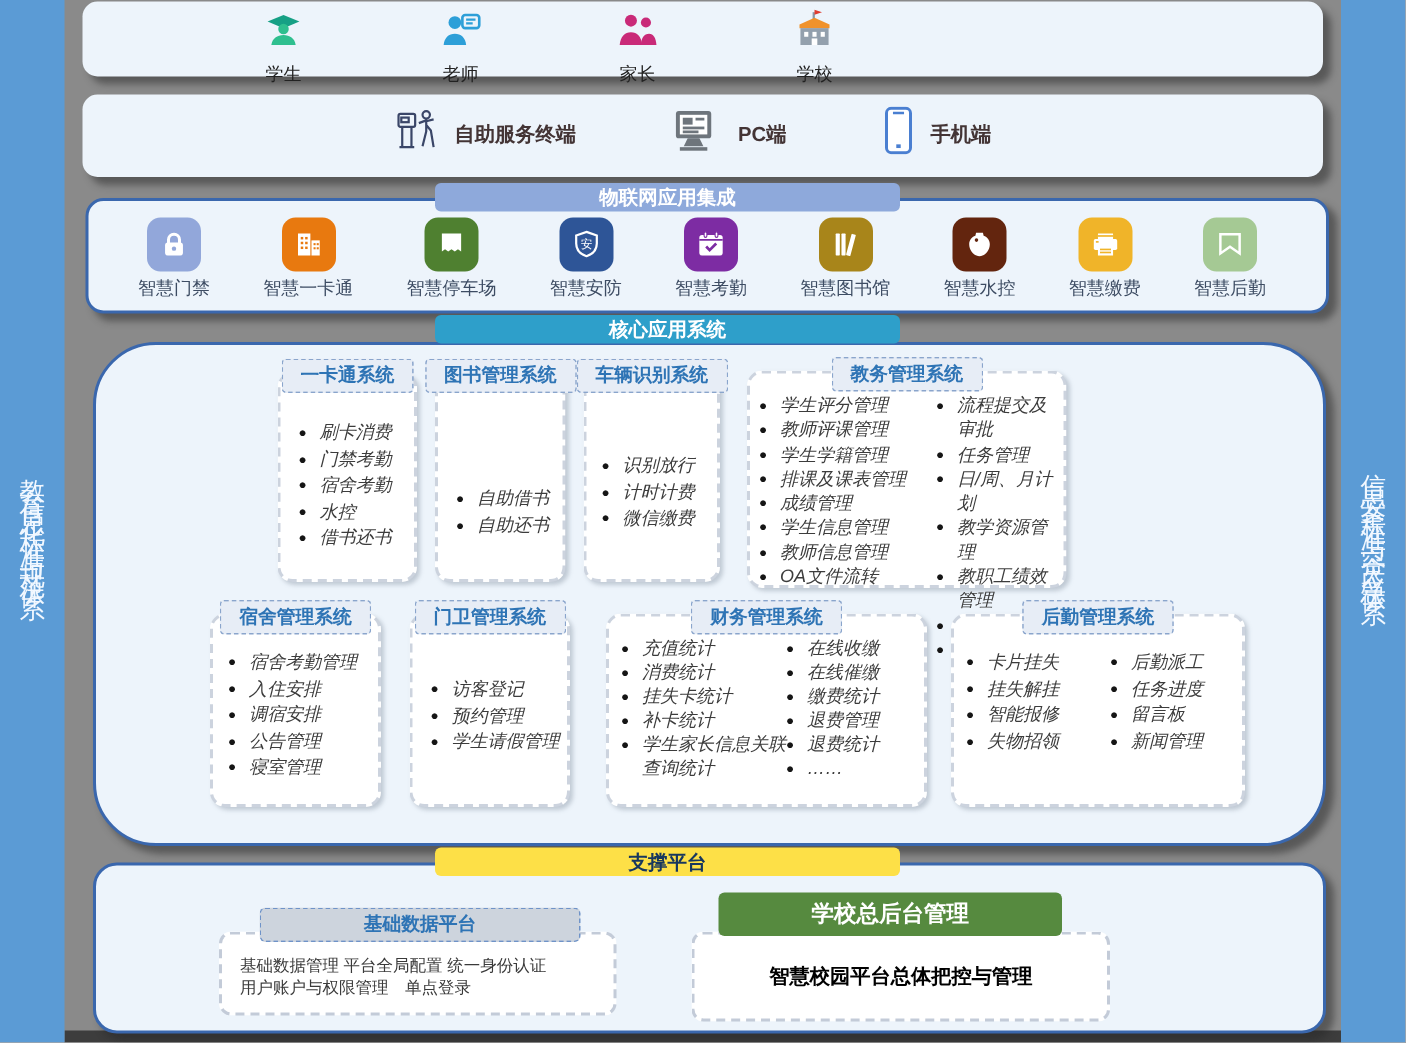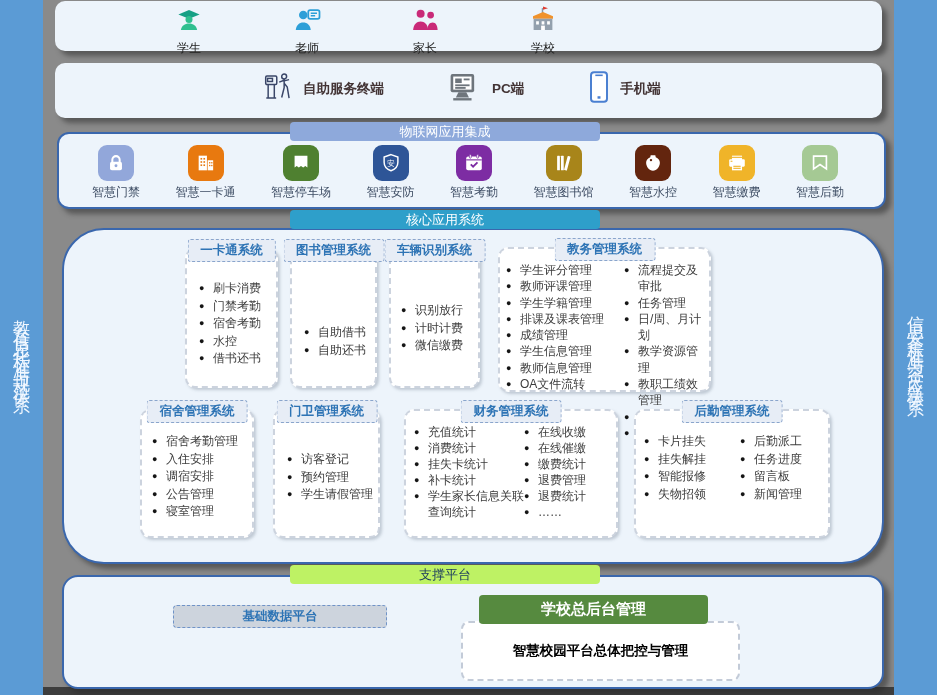--- a/index.html
+++ b/index.html
@@ -14,44 +14,44 @@
   
   .panel{position:absolute;background:#edf4fb;box-shadow:5px 5px 5px rgba(40,40,40,.5);}
   .p-users{left:55px;top:1px;width:827px;height:50px;border-radius:10px;}
   .p-term{left:55px;top:63px;width:827px;height:55px;border-radius:10px;}
   .p-iot{left:57px;top:132px;width:825px;height:73px;border:2px solid #3a67ad;border-radius:12px;}
   .p-core{left:62px;top:228px;width:818px;height:332px;border:2px solid #3a67ad;border-radius:42px;}
   .p-sup{left:62px;top:575px;width:818px;height:110px;border:2px solid #3a67ad;border-radius:16px;}
   
   .banner{position:absolute;left:290px;width:310px;height:19px;border-radius:4px;
           display:flex;align-items:center;justify-content:center;
-          font-size:13px;font-weight:normal;z-index:5;}
+          font-size:13px;font-weight:bold;z-index:5;}
   .banner-iot{top:122px;background:#8ea9db;color:#fff;}
   .banner-core{top:210px;background:#2e9fca;color:#fff;}
-  .banner-sup{top:565px;background:#bef264;color:#17375e;}
+  .banner-sup{top:565px;background:#fde047;color:#17375e;}
   
   .users-row{position:absolute;left:158px;top:5px;display:flex;gap:56px;z-index:2;}
   .u-item{width:62px;display:flex;flex-direction:column;align-items:center;gap:1px;}
   .u-item .lbl{font-size:12px;color:#222;}
   
   .term-row{position:absolute;left:263px;top:71px;display:flex;align-items:center;gap:64px;z-index:2;justify-content:center;}
   .t-item{display:flex;align-items:center;gap:10px;}
   .t-item .lbl{font-size:13.5px;font-weight:bold;color:#433435;}
   
   .iot-row{position:absolute;left:92px;top:145px;width:752px;display:flex;justify-content:space-between;z-index:2;}
   .iot-item{display:flex;flex-direction:column;align-items:center;gap:3px;}
   .tile{width:36px;height:36px;border-radius:9px;display:flex;align-items:center;justify-content:center;}
   .iot-item .lbl{font-size:12px;color:#3d4c63;}
   
   .sbox{position:absolute;background:#fff;border:2px dashed #ccd3de;border-radius:10px;
         box-shadow:2px 2px 3px rgba(110,122,140,.35);}
   .sbox-title{position:absolute;top:-11px;left:50%;transform:translateX(-50%);
         background:#e7edf6;border:1.5px dashed #8aa5cc;border-radius:3px;color:#2e74b5;
         font-weight:bold;font-size:12.5px;line-height:1;padding:4px 12px;white-space:nowrap;z-index:2;}
-  ul.blist{margin:0;padding:0;list-style:none;}
+  ul.blist{margin:0;padding:0;list-style:none;font-style:italic;}
   .blist li{position:relative;padding-left:14px;font-size:12px;color:#3c3c3c;line-height:17.5px;}
   .blist li::before{content:"●";position:absolute;left:0;top:0;font-size:9px;color:#151515;}
   .b1{left:185px;top:248px;width:93px;height:140px;padding:30px 0 0 12px;box-sizing:border-box;}
   .b2{left:290px;top:248px;width:87px;height:140px;padding:74px 0 0 12px;box-sizing:border-box;}
   .b3{left:389px;top:248px;width:91px;height:140px;padding:52px 0 0 10px;box-sizing:border-box;}
   .b4{left:498px;top:247px;width:213px;height:145px;padding:13px 0 0 6px;box-sizing:border-box;display:flex;}
   .b4 .blist li{line-height:16.3px;}
   .b4 .c1{width:118px;} .b4 .c2{flex:1;}
   .b5{left:140px;top:409px;width:114px;height:129px;padding:22px 0 0 10px;box-sizing:border-box;}
   .b6{left:273px;top:409px;width:107px;height:129px;padding:40px 0 0 12px;box-sizing:border-box;}
@@ -397,19 +397,23 @@
       <li>任务进度</li>
       <li>留言板</li>
       <li>新闻管理</li>
     </ul>
   </div>
 
   <div class="banner banner-sup">支撑平台</div>
   <div class="panel p-sup"></div>
 
   <div class="base-label">基础数据平台</div>
+  <div class="base-box">
+    <div>基础数据管理 平台全局配置 统一身份认证</div>
+    <div>用户账户与权限管理　单点登录</div>
+  </div>
 
   <div class="admin-label">学校总后台管理</div>
   <div class="admin-box">
     <span>智慧校园平台总体把控与管理</span>
   </div>
 
 </div>
 
 </body></html>

